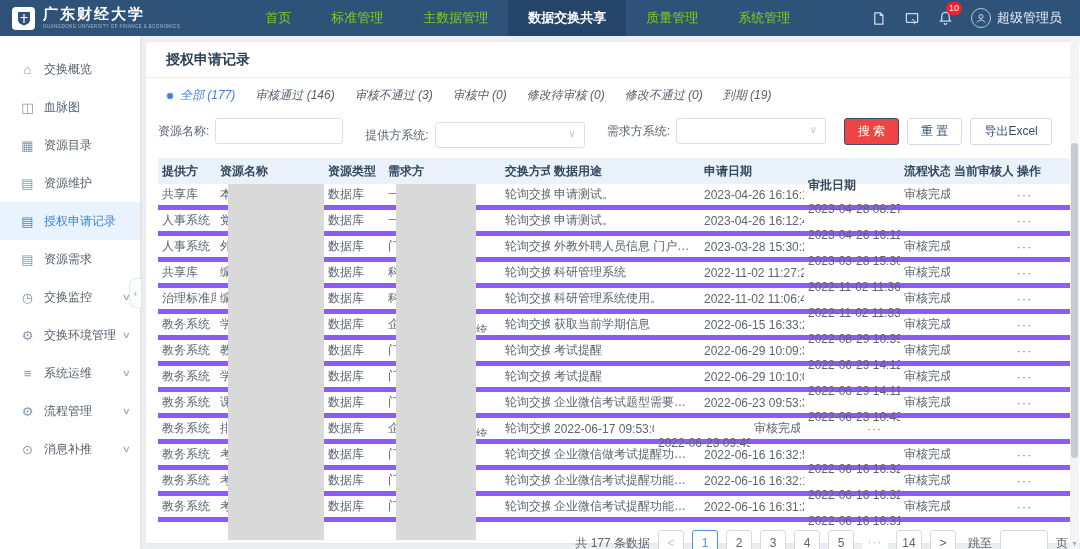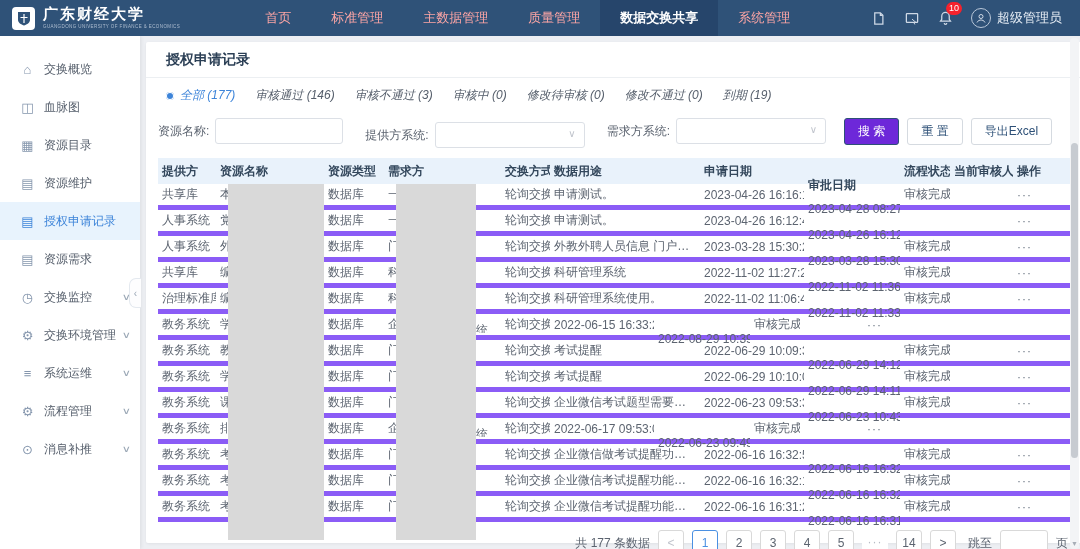--- a/index.html
+++ b/index.html
@@ -5,21 +5,21 @@
   * { margin:0; padding:0; box-sizing:border-box; }
   html,body { width:1080px; height:549px; overflow:hidden; font-family:"Liberation Sans","DejaVu Sans",sans-serif; font-size:12px; background:#edeff3; }
 
   
   .topbar { height:36px; background:#2f5278; display:flex; align-items:stretch; color:#cdd9e6; position:relative; z-index:5;gap:39px; }
   .logo { display:flex; align-items:center; gap:8px; padding:0 26px 0 12px; }
   .emblem { width:23px; height:23px; background:#fff; border-radius:4px; display:flex; align-items:center; justify-content:center; flex:0 0 auto; }
   .logo-cn { font-family:"DejaVu Serif","Liberation Serif",serif; font-weight:bold; font-size:15px; color:#fff; letter-spacing:2px; line-height:1; }
   .logo-en { font-size:4.5px; color:#aebdd0; letter-spacing:.4px; margin-top:2px; white-space:nowrap; }
   .nav-menu { display:flex; align-items:stretch; }
-  .nav-item { padding:0 20px; display:flex; align-items:center; font-size:13px; color:#fca5a5; cursor:pointer; }
+  .nav-item { padding:0 20px; display:flex; align-items:center; font-size:13px; color:#84cc16; cursor:pointer; }
   .nav-item.active { background:#26456b; color:#fff; font-weight:bold; }
   .nav-right { margin-left:auto; display:flex; align-items:center; gap:18px; padding-right:18px; }
   .icon-btn { position:relative; display:flex; align-items:center; cursor:pointer;justify-content:center; }
   .badge { position:absolute; top:-8px; left:8px; background:#f5222d; color:#fff; font-size:9px; line-height:13px; min-width:16px; text-align:center; border-radius:8px; padding:0 3px; }
   .user { display:flex; align-items:center; gap:6px; color:#e6edf5; font-size:13px; cursor:pointer; }
   .avatar { width:20px; height:20px; border-radius:50%; border:1px solid #b9c7d8; display:flex; align-items:center; justify-content:center; }
 
   
   .shell { display:flex; height:513px; position:relative; }
 
@@ -43,21 +43,21 @@
   .ftab .dot { width:8px; height:8px; border-radius:50%; background:#3d84d9; box-shadow:0 0 0 1px #fff inset; }
   .ftab.selected { color:#3d84d9; }
 
   .search-row { display:flex; align-items:center; gap:8px; padding:8px 12px 10px; }
   .field { display:flex; align-items:center; gap:6px; }
   .field label { color:#5c6470; white-space:nowrap; }
   .tin { width:128px; height:26px; border:1px solid #dce0e6; border-radius:3px; padding:0 8px; font-size:12px; color:#333; outline:none; }
   .select { width:150px; height:26px; border:1px solid #dce0e6; border-radius:3px; position:relative; cursor:pointer; background:#fff; }
   .select .chev { position:absolute; right:8px; top:5px; color:#c0c4cc; font-size:10px; }
   .btn { height:27px; padding:0 13px; border:1px solid #d5dae0; background:#fff; color:#2d5077; border-radius:3px; font-size:12px; cursor:pointer; white-space:nowrap; }
-  .btn.primary { background:#6d28d9; border-color:#2d5077; color:#fff; margin-left:10px; }
+  .btn.primary { background:#ef4444; border-color:#2d5077; color:#fff; margin-left:10px;font-family:Liberation Serif, serif; }
 
   
   .table-wrap { margin:0 12px; position:relative; flex:0 0 auto; }
   .trow { display:flex; align-items:center; height:26px; border-bottom:5px solid #8b5cf6; }
   .trow.thead { background:#e9f2fb; border-bottom:none;align-items:center; }
   .cell { padding:0 4px; white-space:nowrap; overflow:hidden; color:#5c6470; position:relative; flex:0 0 auto; }
   .thead .cell { color:#33475c; font-weight:bold; }
   .c0{width:58px;} .c1{width:108px;} .c2{width:60px;} .c3{width:117px;} .c4{width:49px;}
   .c5{width:150px; text-overflow:ellipsis;} .c6{width:104px;} .c7{width:96px;margin-top:28px;} .c8{width:50px;} .c9{width:63px;} .c10{width:57px;}
   .ops { letter-spacing:1px; color:#6b7683; cursor:pointer; }
@@ -92,22 +92,22 @@
     </div>
     <div class="logo-text">
       <div class="logo-cn">广东财经大学</div>
       <div class="logo-en">GUANGDONG UNIVERSITY OF FINANCE &amp; ECONOMICS</div>
     </div>
   </div>
   <nav class="nav-menu" id="nav-menu">
       <div class="nav-item">首页</div>
       <div class="nav-item">标准管理</div>
       <div class="nav-item">主数据管理</div>
+      <div class="nav-item active">数据交换共享</div>
       <div class="nav-item">质量管理</div>
-      <div class="nav-item active">数据交换共享</div>
       <div class="nav-item">系统管理</div>
     </nav>
   <div class="nav-right">
     <span class="icon-btn">
       <svg width="15" height="15" viewBox="0 0 24 24" fill="none" stroke="#cfd9e6" stroke-width="2">
           <path d="M6 3h9l4 4v14H6z"></path>
           <path d="M15 3v4h4"></path>
         </svg>
     </span>
     <span class="icon-btn">
@@ -319,20 +319,21 @@
               <span class="cell c8">审核完成</span>
               <span class="cell c9"></span>
               <span class="cell c10 ops">···</span>
             </div>
             <div class="trow">
               <span class="cell c0">教务系统</span>
               <span class="cell c1">学</span>
               <span class="cell c2">数据库</span>
               <span class="cell c3">企<span class="req-suffix">统</span></span>
               <span class="cell c4">轮询交换</span>
+              <span class="cell c5">获取当前学期信息</span>
               <span class="cell c6">2022-06-15 16:33:26</span>
               <span class="cell c7">2022-08-29 10:39:54</span>
               <span class="cell c8">审核完成</span>
               <span class="cell c9"></span>
               <span class="cell c10 ops">···</span>
             </div>
             <div class="trow">
               <span class="cell c0">教务系统</span>
               <span class="cell c1">教</span>
               <span class="cell c2">数据库</span>

